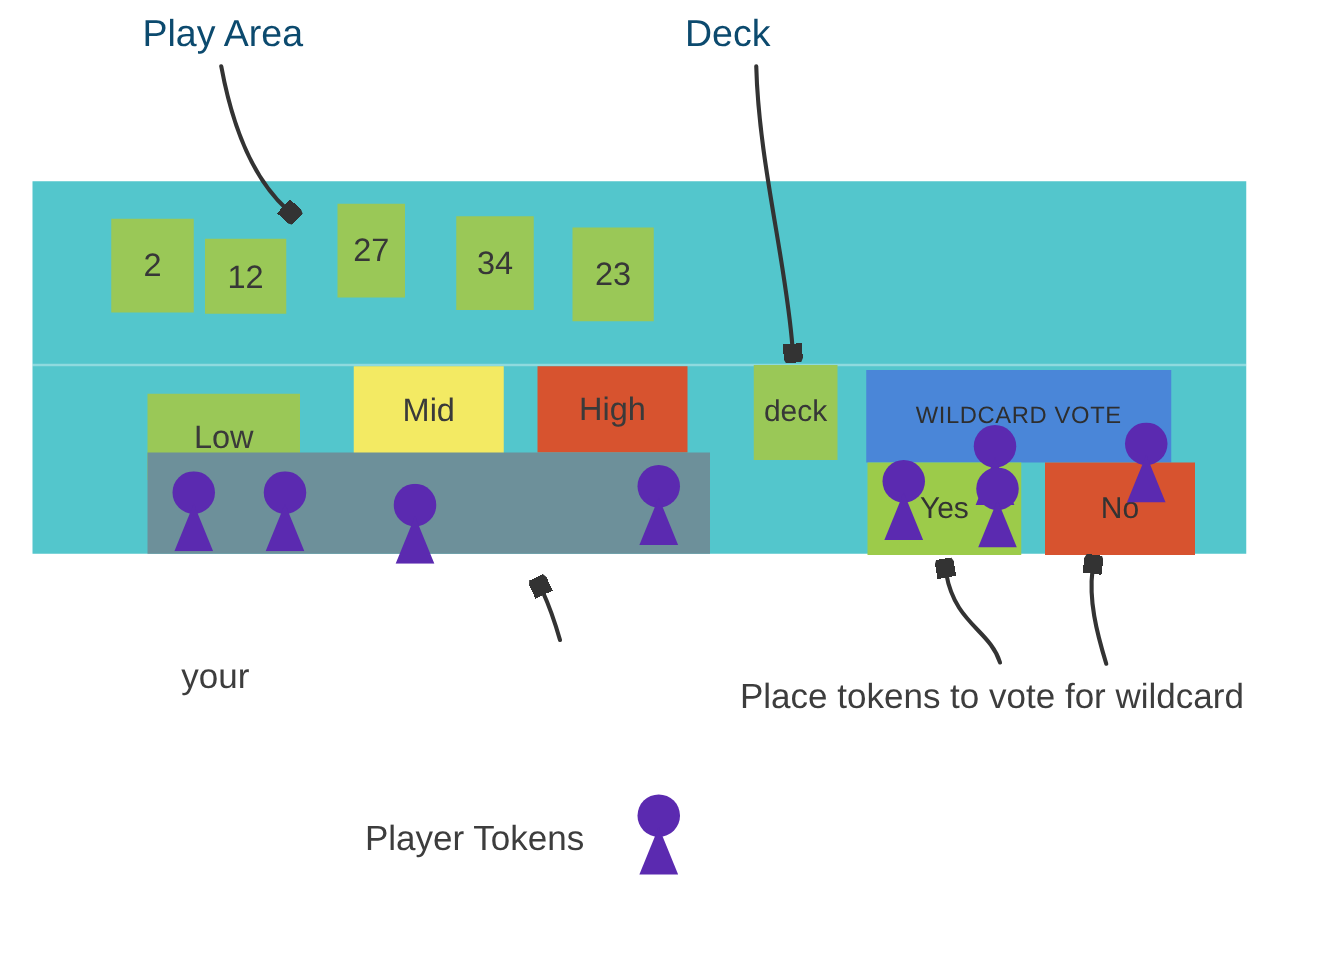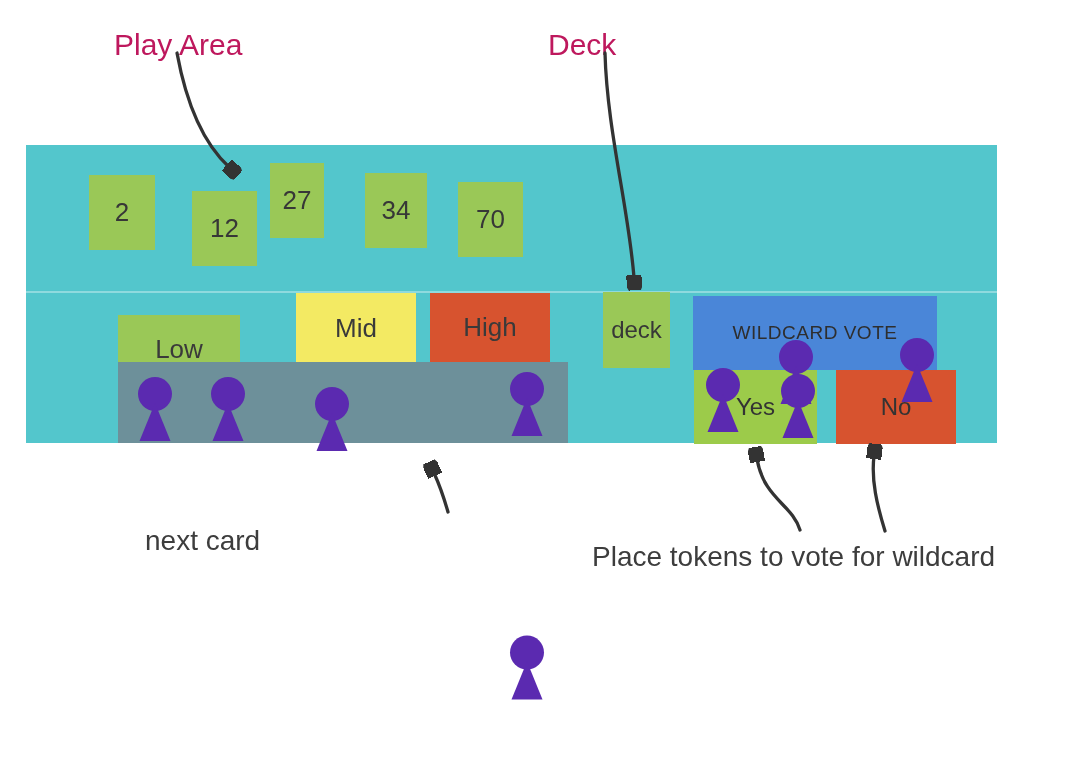--- a/index.html
+++ b/index.html
@@ -35,57 +35,57 @@
   .vote-yes{background:var(--yes-green,#9ccb4a);}
   .vote-no{background:var(--high-red,#d7532f);}
   .vote-box{
     display:flex;align-items:center;justify-content:center;
     font-size:24px;color:#333333;
   }
   
   .token{color:var(--token-purple,#5b2ab0);line-height:0;}
   .token svg{width:100%;height:100%;display:block;}
   
-  .callout{font-size:30px;color:#be185d;line-height:36px;white-space:nowrap;margin-top:17px;}
+  .callout{font-size:30px;color:#0c4a6e;line-height:36px;white-space:nowrap;}
   .caption{font-size:28px;color:#3d3d3d;line-height:43px;white-space:nowrap;}
   .caption span{display:block;}
   .overlay{position:absolute;left:0;top:0;pointer-events:none;}
   .overlay path{stroke:#333333;stroke-width:3.3;fill:none;stroke-linecap:round;}
 </style>
 </head>
 <body>
 
 <div class="canvas">
 
   <div class="abs callout" style="left:114px;top:10px">Play Area</div>
   <div class="abs callout" style="left:548px;top:10px">Deck</div>
 
   <div class="abs band" style="left:26px;top:145px;width:971px;height:298px"></div>
   <div class="abs seam" style="left:26px;top:291px;width:971px;height:2px"></div>
 
   <div class="abs card" style="left:89px;top:175px;width:66px;height:75px">
     <span>2</span>
   </div>
-  <div class="abs card" style="left:192px;top:191px;width:65px;height:75px">
+  <div class="abs card" style="left:164px;top:191px;width:65px;height:60px">
     <span>12</span>
   </div>
   <div class="abs card" style="left:270px;top:163px;width:54px;height:75px">
     <span>27</span>
   </div>
   <div class="abs card" style="left:365px;top:173px;width:62px;height:75px">
     <span>34</span>
   </div>
   <div class="abs card" style="left:458px;top:182px;width:65px;height:75px">
-    <span>70</span>
+    <span>23</span>
   </div>
 
   <div class="abs bin bin-low" style="left:118px;top:293px;width:122px;height:69px">
     <span>Low</span>
   </div>
-  <div class="abs bin bin-mid" style="left:296px;top:293px;width:120px;height:71px">
+  <div class="abs bin bin-mid" style="left:283px;top:293px;width:120px;height:71px">
     <span>Mid</span>
   </div>
   <div class="abs bin bin-high" style="left:430px;top:293px;width:120px;height:69px">
     <span>High</span>
   </div>
 
   <div class="abs tray" style="left:118px;top:362px;width:450px;height:81px"></div>
 
   <div class="abs card deck-card" style="left:603px;top:292px;width:67px;height:76px">
     <span>deck</span>
@@ -158,24 +158,25 @@
       </marker>
     </defs>
     <path d="M 177 53 C 186 102 202 142 229 167" marker-end="url(#ah)"></path>
     <path d="M 605 53 C 607 130 629 210 634 278" marker-end="url(#ah)"></path>
     <path d="M 448 512 C 444 498 440 486 434 473" marker-end="url(#ah)"></path>
     <path d="M 800 530 C 792 504 764 499 757 459" marker-end="url(#ah)"></path>
     <path d="M 885 531 C 877 505 871 480 874 456" marker-end="url(#ah)"></path>
   </svg>
 
   <div class="abs caption" style="left:145px;top:519px">
-    <span>next card</span>
+    <span>your</span>
   </div>
   <div class="abs caption" style="left:592px;top:535px">Place tokens to vote for wildcard</div>
 
+  <div class="abs caption" style="left:292px;top:649px">Player Tokens</div>
   <div class="abs token" style="left:507px;top:635px;width:40px;height:65px">
     <svg viewBox="0 0 40 64">
       <circle cx="20" cy="17" r="17" fill="currentColor"></circle>
         <path d="M20 26 L35.5 64 L4.5 64 Z" fill="currentColor"></path>
       </svg>
   </div>
 
 </div>
 
 </body></html>

